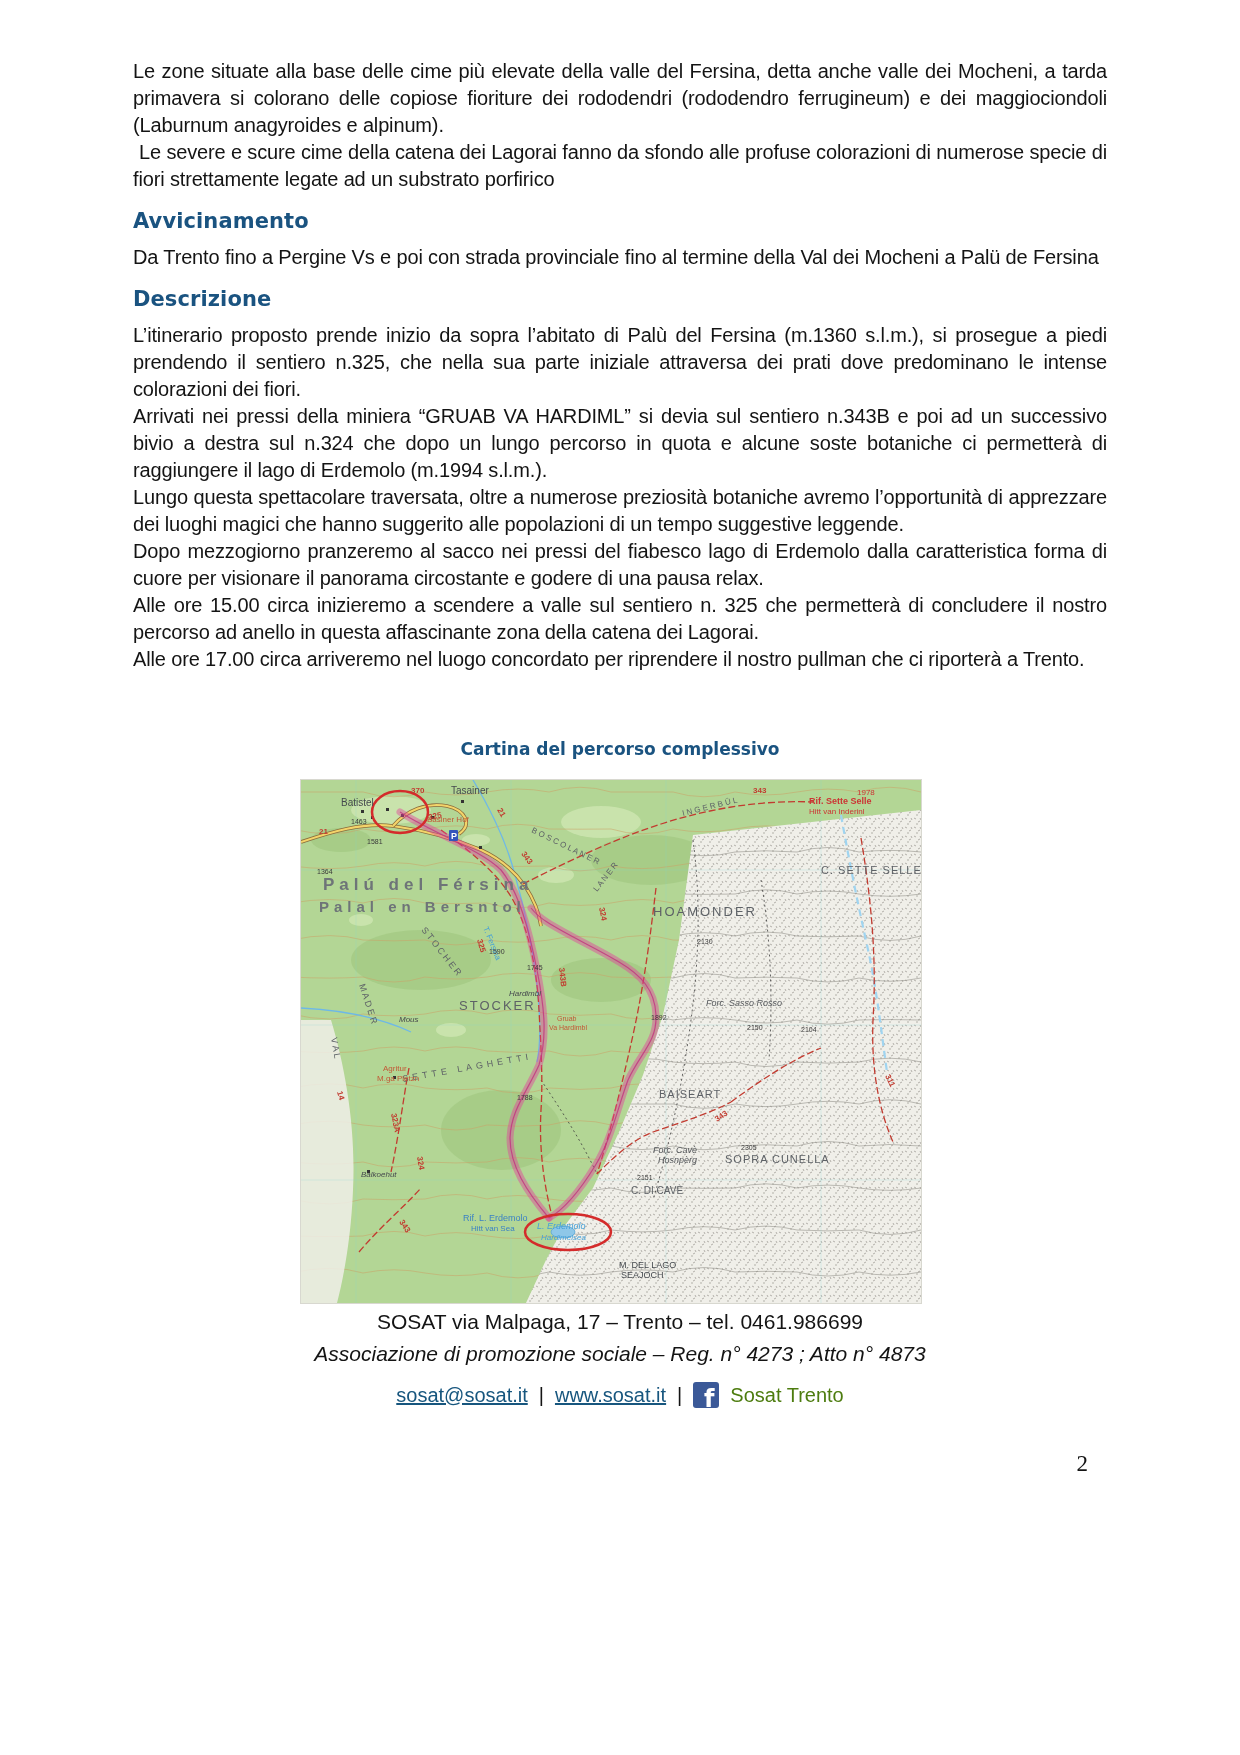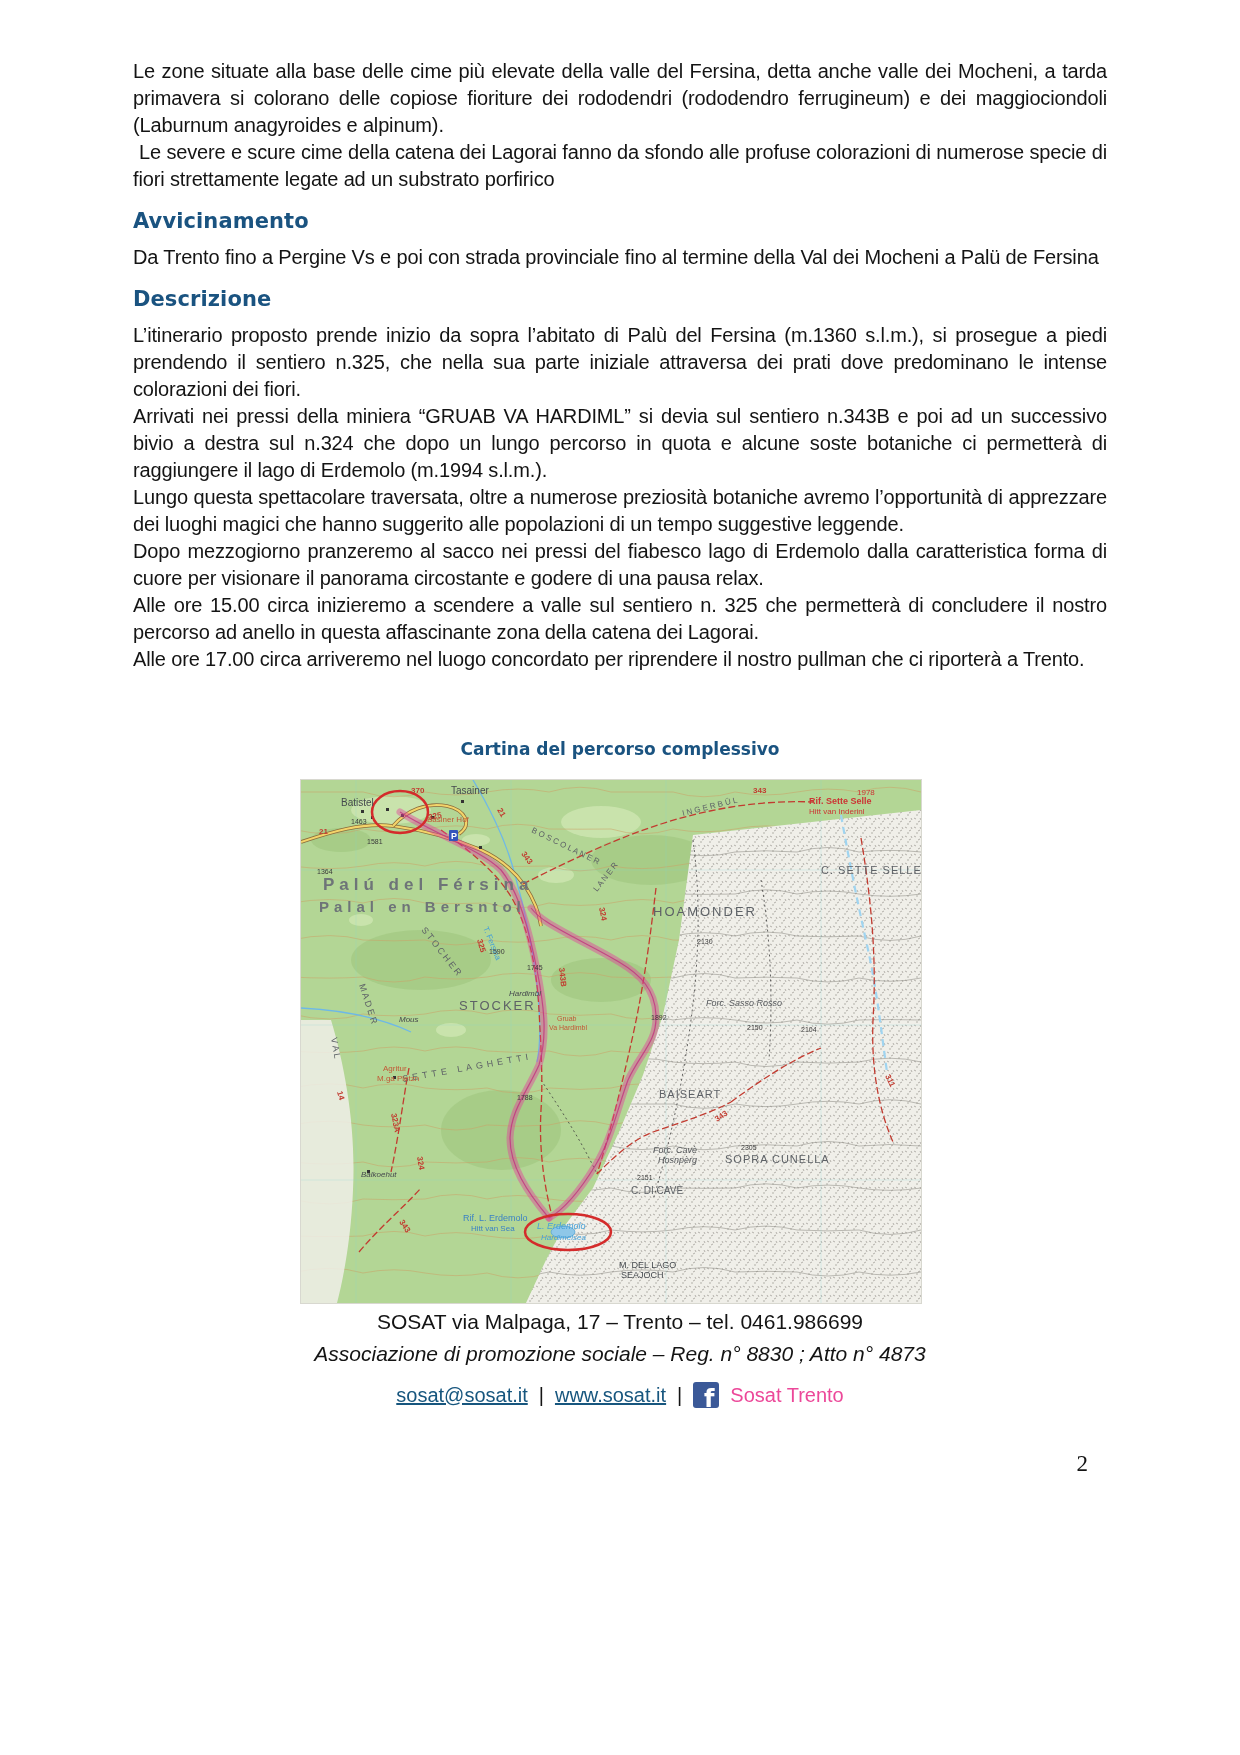--- a/index.html
+++ b/index.html
@@ -19,21 +19,21 @@
   .f-assoc{font-size:21px;font-style:italic;text-align:center;margin-top:8px;
            font-family:"Liberation Sans",sans-serif;}
   .f-links{font-size:20px;text-align:center;margin-top:16px;display:flex;
            align-items:center;justify-content:center;gap:11px;}
   .lnk{color:#17567E;text-decoration:underline;cursor:pointer;}
   .sep{color:#141414;}
   .fb{width:26px;height:26px;background:#3b5998;color:#fff;border-radius:3px;
       display:inline-flex;align-items:flex-end;justify-content:center;overflow:hidden;cursor:pointer;}
   .fb-f{font-weight:bold;font-size:24px;line-height:24px;font-family:"DejaVu Sans",sans-serif;
         transform:translate(3px,3px);}
-  .fb-label{color:#ec4899;}
+  .fb-label{color:#4d7c0f;}
   .pageno{position:absolute;right:152px;bottom:86px;font-family:"Liberation Serif",serif;font-size:23px;}
 </style>
 </head>
 <body>
 
 <div class="page">
   <div class="content">
 
     <p class="body-text">Le zone situate alla base delle cime più elevate della valle del Fersina, detta anche valle dei Mocheni, a tarda primavera si colorano delle copiose fioriture dei rododendri (rododendro ferrugineum) e dei maggiociondoli (Laburnum anagyroides e alpinum).</p>
     <p class="body-text indent1">Le severe e scure cime della catena dei Lagorai fanno da sfondo alle profuse colorazioni di numerose specie di fiori strettamente legate ad un substrato porfirico</p>
@@ -214,21 +214,21 @@
           <text x="116" y="377" font-size="8" fill="#c23b30" font-weight="bold" transform="rotate(80 116 377)">324</text>
           <text x="584" y="296" font-size="8" fill="#c23b30" font-weight="bold" transform="rotate(64 584 296)">311</text>
           <text x="18" y="54" font-size="8" fill="#c23b30" font-weight="bold">21</text>
           <text x="36" y="312" font-size="8" fill="#c23b30" font-weight="bold" transform="rotate(74 36 312)">14</text>
           <text x="416" y="342" font-size="8" fill="#c23b30" font-weight="bold" transform="rotate(-34 416 342)">343</text>
           <text x="196" y="30" font-size="8" fill="#c23b30" font-weight="bold" transform="rotate(60 196 30)">21</text>
         </svg>
       </div>
 
     <div class="f-address">SOSAT via Malpaga, 17 – Trento – tel. 0461.986699</div>
-    <div class="f-assoc">Associazione di promozione sociale – Reg. n° 8830 ; Atto n° 4873</div>
+    <div class="f-assoc">Associazione di promozione sociale – Reg. n° 4273 ; Atto n° 4873</div>
     <div class="f-links">
       <a class="lnk" href="#">sosat@sosat.it</a>
       <span class="sep">|</span>
       <a class="lnk" href="#">www.sosat.it</a>
       <span class="sep">|</span>
       <span class="fb">
           <span class="fb-f">f</span>
         </span>
       <span class="fb-label">Sosat Trento</span>
     </div>

